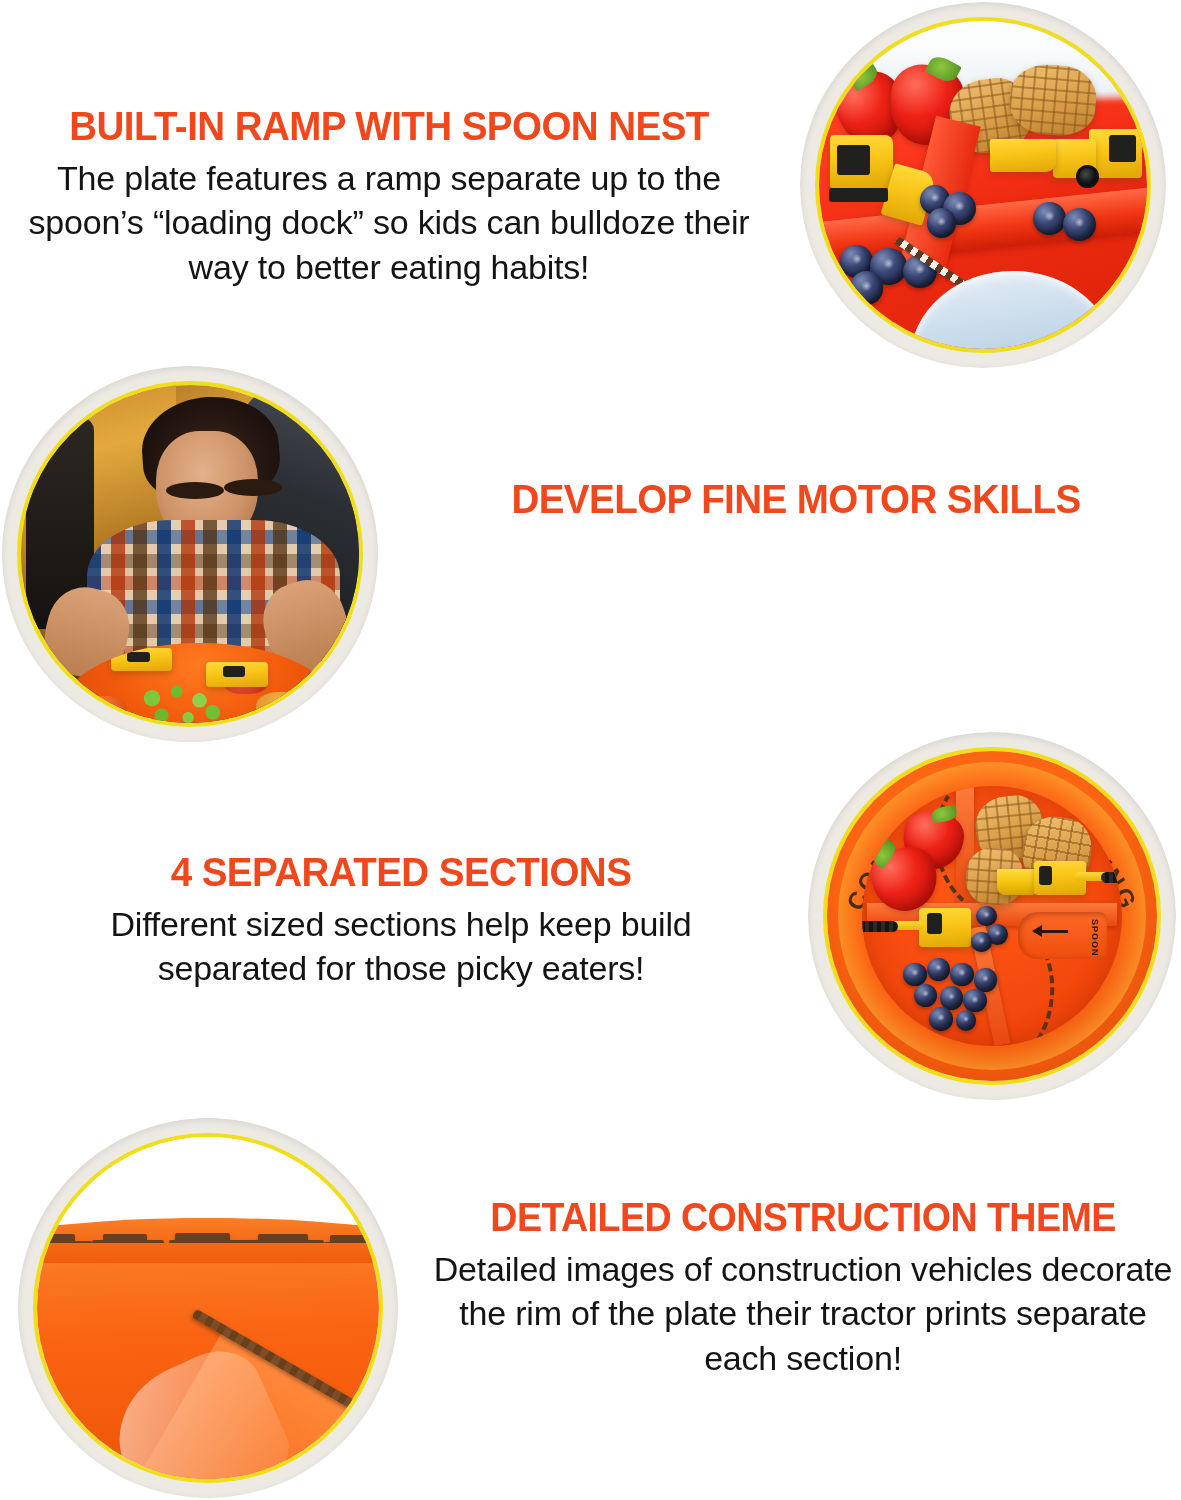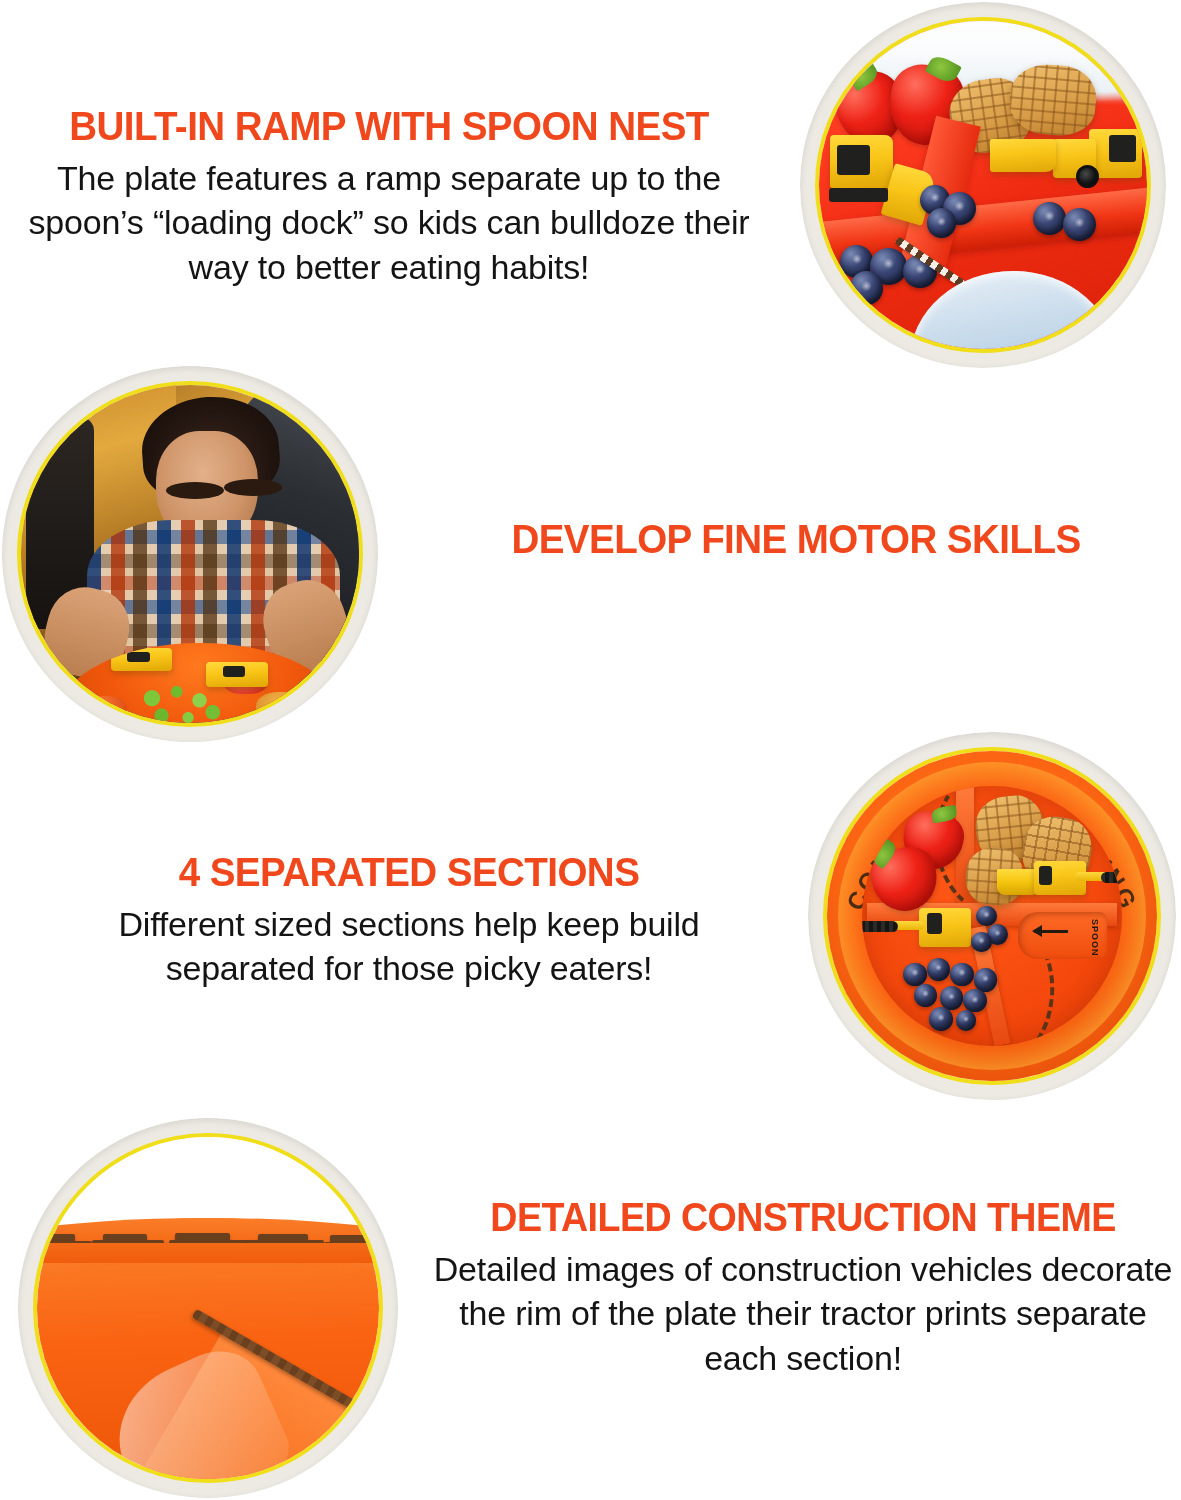--- a/index.html
+++ b/index.html
@@ -37,22 +37,22 @@
   .feature-body {
     color: #141414;
     font-size: 34px;
     line-height: 1.30;
     font-weight: 400;
     margin-top: 8px;
     letter-spacing: -0.2px;
   }
 
   .t1 { left: 8px;   top: 104px; width: 762px; }
-  .t2 { left: 420px; top: 477px; width: 752px; margin-top: 40px; }
-  .t3 { left: 52px;  top: 850px; width: 714px; }
+  .t2 { left: 420px; top: 477px; width: 752px; }
+  .t3 { left: 44px;  top: 850px; width: 714px; }
   .t4 { left: 432px; top: 1196px; width: 742px; }
 
   .t1 .feature-heading { font-size: 41px; }
   .t2 .feature-heading { font-size: 41px; }
   .t3 .feature-heading { font-size: 41px; }
   .t4 .feature-heading { font-size: 40px; }
 
   
   .photo-circle {
     position: absolute;

